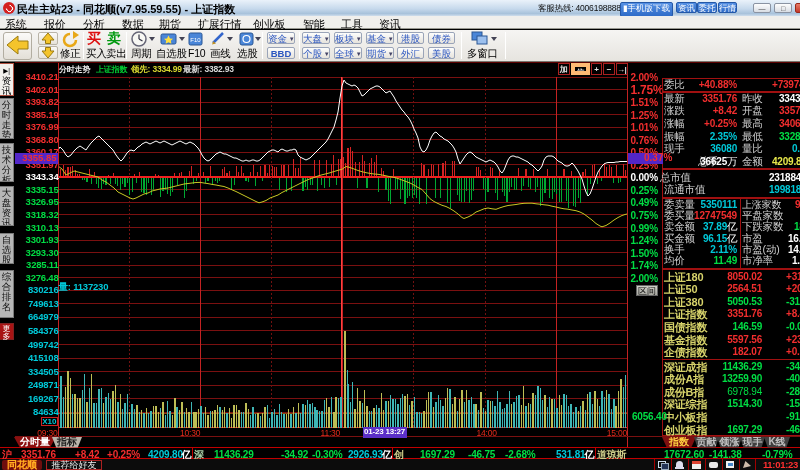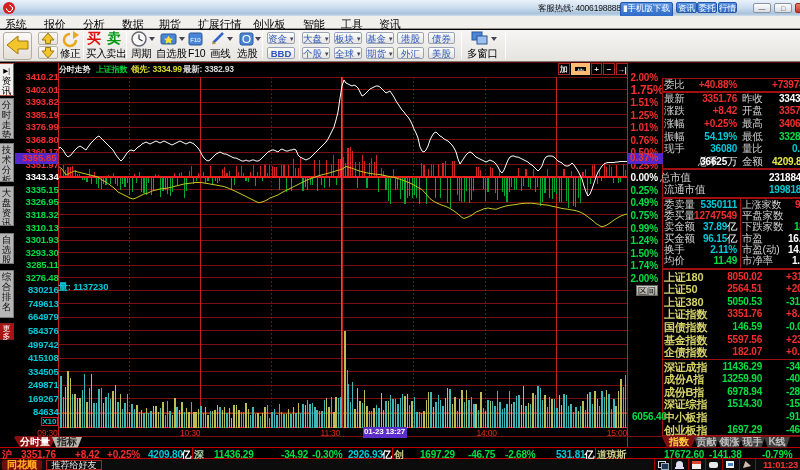--- a/index.html
+++ b/index.html
@@ -563,21 +563,21 @@
     <div style="position:absolute;left:630.5px;top:172.4px;color:#ffffff;font-size:10px;line-height:11px;white-space:pre;letter-spacing:-0.2px;font-weight:bold;">0.00%</div>
     <div style="position:absolute;left:630.5px;top:184.925px;color:#00dd44;font-size:10px;line-height:11px;white-space:pre;letter-spacing:-0.2px;font-weight:bold;">0.25%</div>
     <div style="position:absolute;left:630.5px;top:197.45px;color:#00dd44;font-size:10px;line-height:11px;white-space:pre;letter-spacing:-0.2px;font-weight:bold;">0.49%</div>
     <div style="position:absolute;left:630.5px;top:209.975px;color:#00dd44;font-size:10px;line-height:11px;white-space:pre;letter-spacing:-0.2px;font-weight:bold;">0.75%</div>
     <div style="position:absolute;left:630.5px;top:222.5px;color:#00dd44;font-size:10px;line-height:11px;white-space:pre;letter-spacing:-0.2px;font-weight:bold;">0.99%</div>
     <div style="position:absolute;left:630.5px;top:235.025px;color:#00dd44;font-size:10px;line-height:11px;white-space:pre;letter-spacing:-0.2px;font-weight:bold;">1.24%</div>
     <div style="position:absolute;left:630.5px;top:247.55px;color:#00dd44;font-size:10px;line-height:11px;white-space:pre;letter-spacing:-0.2px;font-weight:bold;">1.50%</div>
     <div style="position:absolute;left:630.5px;top:260.075px;color:#00dd44;font-size:10px;line-height:11px;white-space:pre;letter-spacing:-0.2px;font-weight:bold;">1.74%</div>
     <div style="position:absolute;left:630.5px;top:272.6px;color:#00dd44;font-size:10px;line-height:11px;white-space:pre;letter-spacing:-0.2px;font-weight:bold;">2.00%</div>
     <div style="position:absolute;left:14.5px;top:153.3px;width:43px;height:10.4px;background:#5226c8;color:#f03030;font-weight:bold;font-size:9.5px;line-height:10.4px;text-align:right;padding-right:1px;z-index:3">3355.85</div>
-    <div style="position:absolute;left:628px;top:153.3px;width:35px;height:10.4px;background:#5226c8;color:#f03030;font-weight:bold;font-size:10px;line-height:10.4px;padding-left:2px;z-index:3">0.37%</div>
+    <div style="position:absolute;left:628px;top:153.3px;width:35px;height:10.4px;background:#5226c8;color:#f03030;font-weight:bold;font-size:10px;line-height:10.4px;padding-left:16px;z-index:3">0.37%</div>
     <div style="position:absolute;left:-61.5px;top:285.3px;width:120px;text-align:right;color:#00c8d8;font-size:9.5px;line-height:10.5px;white-space:pre;letter-spacing:-0.2px;font-weight:bold">830216</div>
     <div style="position:absolute;left:-61.5px;top:298.85px;width:120px;text-align:right;color:#00c8d8;font-size:9.5px;line-height:10.5px;white-space:pre;letter-spacing:-0.2px;font-weight:bold">749613</div>
     <div style="position:absolute;left:-61.5px;top:312.4px;width:120px;text-align:right;color:#00c8d8;font-size:9.5px;line-height:10.5px;white-space:pre;letter-spacing:-0.2px;font-weight:bold">664979</div>
     <div style="position:absolute;left:-61.5px;top:325.95px;width:120px;text-align:right;color:#00c8d8;font-size:9.5px;line-height:10.5px;white-space:pre;letter-spacing:-0.2px;font-weight:bold">584376</div>
     <div style="position:absolute;left:-61.5px;top:339.5px;width:120px;text-align:right;color:#00c8d8;font-size:9.5px;line-height:10.5px;white-space:pre;letter-spacing:-0.2px;font-weight:bold">499742</div>
     <div style="position:absolute;left:-61.5px;top:353.05px;width:120px;text-align:right;color:#00c8d8;font-size:9.5px;line-height:10.5px;white-space:pre;letter-spacing:-0.2px;font-weight:bold">415108</div>
     <div style="position:absolute;left:-61.5px;top:366.6px;width:120px;text-align:right;color:#00c8d8;font-size:9.5px;line-height:10.5px;white-space:pre;letter-spacing:-0.2px;font-weight:bold">334505</div>
     <div style="position:absolute;left:-61.5px;top:380.15px;width:120px;text-align:right;color:#00c8d8;font-size:9.5px;line-height:10.5px;white-space:pre;letter-spacing:-0.2px;font-weight:bold">249871</div>
     <div style="position:absolute;left:-61.5px;top:393.7px;width:120px;text-align:right;color:#00c8d8;font-size:9.5px;line-height:10.5px;white-space:pre;letter-spacing:-0.2px;font-weight:bold">169267</div>
     <div style="position:absolute;left:-61.5px;top:407.25px;width:120px;text-align:right;color:#00c8d8;font-size:9.5px;line-height:10.5px;white-space:pre;letter-spacing:-0.2px;font-weight:bold">84634</div>
@@ -623,21 +623,21 @@
     <div style="position:absolute;left:779px;top:92.5px;color:#ffffff;font-size:10px;line-height:11px;white-space:pre;letter-spacing:-0.2px;font-weight:bold;">3343.34</div>
     <div style="position:absolute;left:664px;top:105.2px;color:#cfcfcf;font-size:10.5px;line-height:11.5px;white-space:pre;letter-spacing:-0.2px;">涨跌</div>
     <div style="position:absolute;left:617px;top:105.2px;width:120px;text-align:right;color:#f22e2e;font-size:10px;line-height:11px;white-space:pre;letter-spacing:-0.2px;font-weight:bold">+8.42</div>
     <div style="position:absolute;left:742px;top:105.2px;color:#cfcfcf;font-size:10.5px;line-height:11.5px;white-space:pre;letter-spacing:-0.2px;">开盘</div>
     <div style="position:absolute;left:779px;top:105.2px;color:#f22e2e;font-size:10px;line-height:11px;white-space:pre;letter-spacing:-0.2px;font-weight:bold;">3357.73</div>
     <div style="position:absolute;left:664px;top:117.9px;color:#cfcfcf;font-size:10.5px;line-height:11.5px;white-space:pre;letter-spacing:-0.2px;">涨幅</div>
     <div style="position:absolute;left:617px;top:117.9px;width:120px;text-align:right;color:#f22e2e;font-size:10px;line-height:11px;white-space:pre;letter-spacing:-0.2px;font-weight:bold">+0.25%</div>
     <div style="position:absolute;left:742px;top:117.9px;color:#cfcfcf;font-size:10.5px;line-height:11.5px;white-space:pre;letter-spacing:-0.2px;">最高</div>
     <div style="position:absolute;left:779px;top:117.9px;color:#f22e2e;font-size:10px;line-height:11px;white-space:pre;letter-spacing:-0.2px;font-weight:bold;">3406.79</div>
     <div style="position:absolute;left:664px;top:130.6px;color:#cfcfcf;font-size:10.5px;line-height:11.5px;white-space:pre;letter-spacing:-0.2px;">振幅</div>
-    <div style="position:absolute;left:617px;top:130.6px;width:120px;text-align:right;color:#00c8d8;font-size:10px;line-height:11px;white-space:pre;letter-spacing:-0.2px;font-weight:bold">54.19%</div>
+    <div style="position:absolute;left:617px;top:130.6px;width:120px;text-align:right;color:#00c8d8;font-size:10px;line-height:11px;white-space:pre;letter-spacing:-0.2px;font-weight:bold">2.35%</div>
     <div style="position:absolute;left:742px;top:130.6px;color:#cfcfcf;font-size:10.5px;line-height:11.5px;white-space:pre;letter-spacing:-0.2px;">最低</div>
     <div style="position:absolute;left:779px;top:130.6px;color:#00dd44;font-size:10px;line-height:11px;white-space:pre;letter-spacing:-0.2px;font-weight:bold;">3328.46</div>
     <div style="position:absolute;left:664px;top:143.3px;color:#cfcfcf;font-size:10.5px;line-height:11.5px;white-space:pre;letter-spacing:-0.2px;">现手</div>
     <div style="position:absolute;left:617px;top:143.3px;width:120px;text-align:right;color:#00c8d8;font-size:10px;line-height:11px;white-space:pre;letter-spacing:-0.2px;font-weight:bold">36080</div>
     <div style="position:absolute;left:742px;top:143.3px;color:#cfcfcf;font-size:10.5px;line-height:11.5px;white-space:pre;letter-spacing:-0.2px;">量比</div>
     <div style="position:absolute;left:792px;top:143.3px;color:#00c8d8;font-size:10px;line-height:11px;white-space:pre;letter-spacing:-0.2px;font-weight:bold;">0.92</div>
     <div style="position:absolute;left:664px;top:156px;color:#cfcfcf;font-size:10.5px;line-height:11.5px;white-space:pre;letter-spacing:-0.2px;margin-left:34px;">总手</div>
     <div style="position:absolute;left:607px;top:156px;width:120px;text-align:right;color:#ffffff;font-size:10px;line-height:11px;white-space:pre;letter-spacing:-0.2px;font-weight:bold">36625</div>
     <div style="position:absolute;left:727px;top:156px;color:#ffffff;font-size:10.5px;line-height:11.5px;white-space:pre;letter-spacing:-0.2px;">万</div>
     <div style="position:absolute;left:742px;top:156px;color:#cfcfcf;font-size:10.5px;line-height:11.5px;white-space:pre;letter-spacing:-0.2px;">金额</div>
@@ -692,21 +692,21 @@
     <div style="position:absolute;left:664px;top:346.1px;color:#d6d26a;font-size:11px;line-height:12px;white-space:pre;letter-spacing:-0.2px;font-weight:bold;">企债指数</div>
     <div style="position:absolute;left:642px;top:346.1px;width:120px;text-align:right;color:#f22e2e;font-size:10px;line-height:11px;white-space:pre;letter-spacing:-0.2px;font-weight:bold">182.07</div>
     <div style="position:absolute;left:786px;top:346.1px;color:#f22e2e;font-size:10px;line-height:11px;white-space:pre;letter-spacing:-0.2px;font-weight:bold;">+0.15</div>
     <div style="position:absolute;left:664px;top:360.5px;color:#d6d26a;font-size:11px;line-height:12px;white-space:pre;letter-spacing:-0.2px;font-weight:bold;">深证成指</div>
     <div style="position:absolute;left:642px;top:360.5px;width:120px;text-align:right;color:#00dd44;font-size:10px;line-height:11px;white-space:pre;letter-spacing:-0.2px;font-weight:bold">11436.29</div>
     <div style="position:absolute;left:786px;top:360.5px;color:#00dd44;font-size:10px;line-height:11px;white-space:pre;letter-spacing:-0.2px;font-weight:bold;">-34.92</div>
     <div style="position:absolute;left:664px;top:373.1px;color:#d6d26a;font-size:11px;line-height:12px;white-space:pre;letter-spacing:-0.2px;font-weight:bold;">成份A指</div>
     <div style="position:absolute;left:642px;top:373.1px;width:120px;text-align:right;color:#00dd44;font-size:10px;line-height:11px;white-space:pre;letter-spacing:-0.2px;font-weight:bold">13259.90</div>
     <div style="position:absolute;left:786px;top:373.1px;color:#00dd44;font-size:10px;line-height:11px;white-space:pre;letter-spacing:-0.2px;font-weight:bold;">-40.71</div>
     <div style="position:absolute;left:664px;top:385.7px;color:#d6d26a;font-size:11px;line-height:12px;white-space:pre;letter-spacing:-0.2px;font-weight:bold;">成份B指</div>
-    <div style="position:absolute;left:642px;top:385.7px;width:120px;text-align:right;color:#00dd44;font-size:10px;line-height:11px;white-space:pre;letter-spacing:-0.2px;font-weight:bold">6978.94</div>
+    <div style="position:absolute;left:642px;top:385.7px;width:120px;text-align:right;color:#00dd44;font-size:10px;line-height:11px;white-space:pre;letter-spacing:-0.2px;font-weight:normal">6978.94</div>
     <div style="position:absolute;left:786px;top:385.7px;color:#00dd44;font-size:10px;line-height:11px;white-space:pre;letter-spacing:-0.2px;font-weight:bold;">-28.42</div>
     <div style="position:absolute;left:664px;top:398.3px;color:#d6d26a;font-size:11px;line-height:12px;white-space:pre;letter-spacing:-0.2px;font-weight:bold;">深证综指</div>
     <div style="position:absolute;left:642px;top:398.3px;width:120px;text-align:right;color:#00dd44;font-size:10px;line-height:11px;white-space:pre;letter-spacing:-0.2px;font-weight:bold">1514.30</div>
     <div style="position:absolute;left:786px;top:398.3px;color:#00dd44;font-size:10px;line-height:11px;white-space:pre;letter-spacing:-0.2px;font-weight:bold;">-15.29</div>
     <div style="position:absolute;left:664px;top:410.9px;color:#d6d26a;font-size:11px;line-height:12px;white-space:pre;letter-spacing:-0.2px;font-weight:bold;">中小板指</div>
     <div style="position:absolute;left:632px;top:410.9px;width:120px;text-align:left;color:#00dd44;font-size:10px;line-height:11px;white-space:pre;letter-spacing:-0.2px;font-weight:bold">6056.40</div>
     <div style="position:absolute;left:786px;top:410.9px;color:#00dd44;font-size:10px;line-height:11px;white-space:pre;letter-spacing:-0.2px;font-weight:bold;">-91.72</div>
     <div style="position:absolute;left:664px;top:423.5px;color:#d6d26a;font-size:11px;line-height:12px;white-space:pre;letter-spacing:-0.2px;font-weight:bold;">创业板指</div>
     <div style="position:absolute;left:642px;top:423.5px;width:120px;text-align:right;color:#00dd44;font-size:10px;line-height:11px;white-space:pre;letter-spacing:-0.2px;font-weight:bold">1697.29</div>
     <div style="position:absolute;left:786px;top:423.5px;color:#00dd44;font-size:10px;line-height:11px;white-space:pre;letter-spacing:-0.2px;font-weight:bold;">-46.75</div>
@@ -759,20 +759,21 @@
     <div style="position:absolute;left:722px;top:459px;width:1px;height:11px;background:#a00000"></div>
     <div style="position:absolute;left:726px;top:461px;width:8px;height:7px;background:#f0f0f0"></div>
     <div style="position:absolute;left:727.5px;top:463px;width:5px;height:3px;background:#48c"></div>
     <div style="position:absolute;left:739px;top:459px;width:1px;height:11px;background:#a00000"></div>
     <div style="position:absolute;left:743px;top:461px;width:8px;height:7px;background:#cba;clip-path:polygon(0 100%,30% 0,100% 70%)"></div>
     <div style="position:absolute;left:755px;top:459px;width:1px;height:11px;background:#a00000"></div>
     <div style="position:absolute;left:760px;top:460px;width:38px;color:#ff3030;font-size:9.5px;line-height:10px;font-weight:bold;text-align:right;letter-spacing:-0.3px">11:01:23</div>
 <div style="position:absolute;left:0;top:0;width:800px;height:16px;background:linear-gradient(#eaf2fa,#c6d9ec 55%,#a8c2db 85%,#cfdeed)"></div>
     <div style="position:absolute;left:3px;top:2px;width:12px;height:12px;border-radius:6px;background:#d42020"></div>
     <div style="position:absolute;left:5.5px;top:4.5px;width:7px;height:7px;border-radius:3.5px;border:1.5px solid #fff;border-left-color:transparent;transform:rotate(45deg)"></div>
+    <div style="position:absolute;left:17px;top:2.5px;color:#000;font-size:11px;line-height:12px;white-space:pre;letter-spacing:0px;font-weight:bold;">民生主站23 - 同花顺(v7.95.59.55) - 上证指数</div>
     <div style="position:absolute;left:538px;top:4px;color:#111;font-size:8.5px;line-height:9.5px;white-space:pre;letter-spacing:-0.2px;">客服热线: 4006198888</div>
     <div style="position:absolute;left:620px;top:2px;width:53px;height:15px;background:linear-gradient(#5590e4,#2f6cc8);border:1px solid #2458a8;border-radius:2px;color:#fff;font-size:8.5px;line-height:10px;text-align:center;white-space:nowrap;overflow:hidden">▮手机版下载</div>
     <div style="position:absolute;left:676px;top:2px;width:21px;height:11px;background:linear-gradient(#5590e4,#2f6cc8);border:1px solid #2458a8;border-radius:2px;color:#fff;font-size:8.5px;line-height:10px;text-align:center;white-space:nowrap;overflow:hidden">资讯</div>
     <div style="position:absolute;left:697px;top:2px;width:20px;height:11px;background:linear-gradient(#5590e4,#2f6cc8);border:1px solid #2458a8;border-radius:2px;color:#fff;font-size:8.5px;line-height:10px;text-align:center;white-space:nowrap;overflow:hidden">委托</div>
     <div style="position:absolute;left:718px;top:2px;width:19px;height:11px;background:linear-gradient(#5590e4,#2f6cc8);border:1px solid #2458a8;border-radius:2px;color:#fff;font-size:8.5px;line-height:10px;text-align:center;white-space:nowrap;overflow:hidden">行情</div>
     <div style="position:absolute;left:753px;top:3px;width:18px;height:10px;background:linear-gradient(#fdfdfd,#d8dde4);border:1px solid #8a93a2;border-radius:2px;color:#444;font-size:7px;line-height:9px;text-align:center">—</div>
     <div style="position:absolute;left:774px;top:3px;width:18px;height:10px;background:linear-gradient(#fdfdfd,#d8dde4);border:1px solid #8a93a2;border-radius:2px;color:#444;font-size:7px;line-height:9px;text-align:center">□</div>
     <div style="position:absolute;left:795px;top:3px;width:18px;height:10px;background:linear-gradient(#e87d6a,#c43828);border:1px solid #9a2a1a;border-radius:2px"></div>
     <div style="position:absolute;left:0;top:16px;width:800px;height:13px;background:#f0efec;border-bottom:1px solid #97978f"></div>
     <div style="position:absolute;left:5px;top:17.5px;color:#000;font-size:11px;line-height:12px;white-space:pre;letter-spacing:-0.2px;">系统</div>

